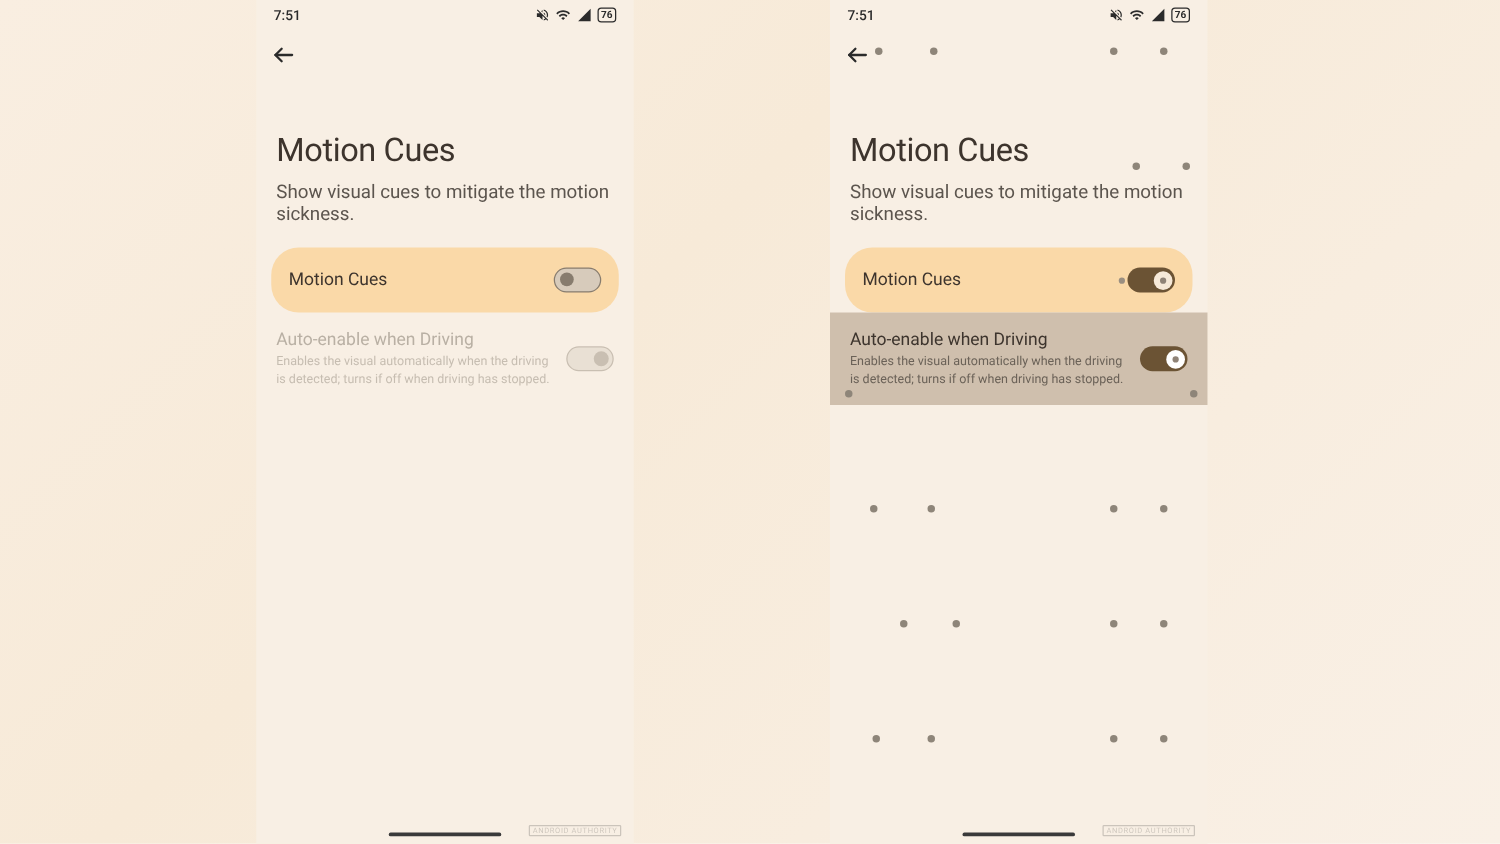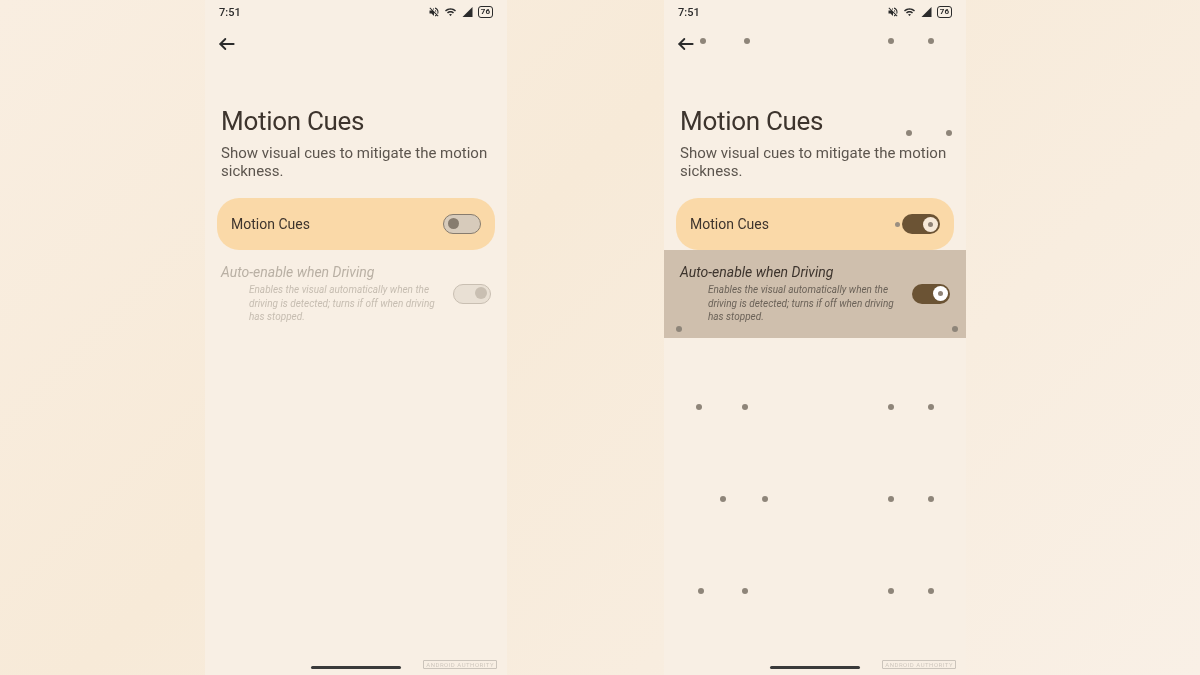--- a/index.html
+++ b/index.html
@@ -83,27 +83,26 @@
     position: absolute; width: 12px; height: 12px; border-radius: 50%;
     background: #c9bfb2; top: 2.5px; right: 3px;
   }
   .row2 {
     padding: 14px 16px;
     display: flex;
     align-items: center;
     justify-content: space-between;
     gap: 10px;
     position: relative;
-    font-style: italic;
   }
   .row2.disabled .r2title { color: #b9b0a4; }
   .row2.disabled .r2desc { color: #c6bdb1; }
   .row2.highlight { background: #cfbfad; }
   .r2title { font-size: 14px; color: #3d342d; margin-bottom: 3px; }
-  .r2desc { font-size: 10px; color: #6b6258; line-height: 1.35; margin-left: 28px; }
+  .r2desc { font-size: 10px; color: #6b6258; line-height: 1.35; }
   .homebar {
     position: absolute; bottom: 6px; left: 50%; transform: translateX(-50%);
     width: 90px; height: 3px; background: #3a3a3a; border-radius: 2px;
   }
   .watermark {
     position: absolute; bottom: 6px; right: 10px;
     font-size: 6px; letter-spacing: 0.5px; color: rgba(0,0,0,0.18);
     border: 0.5px solid rgba(0,0,0,0.18); padding: 0 2px; border-radius: 1px;
   }
   .dots { position: absolute; inset: 0; pointer-events: none; }

